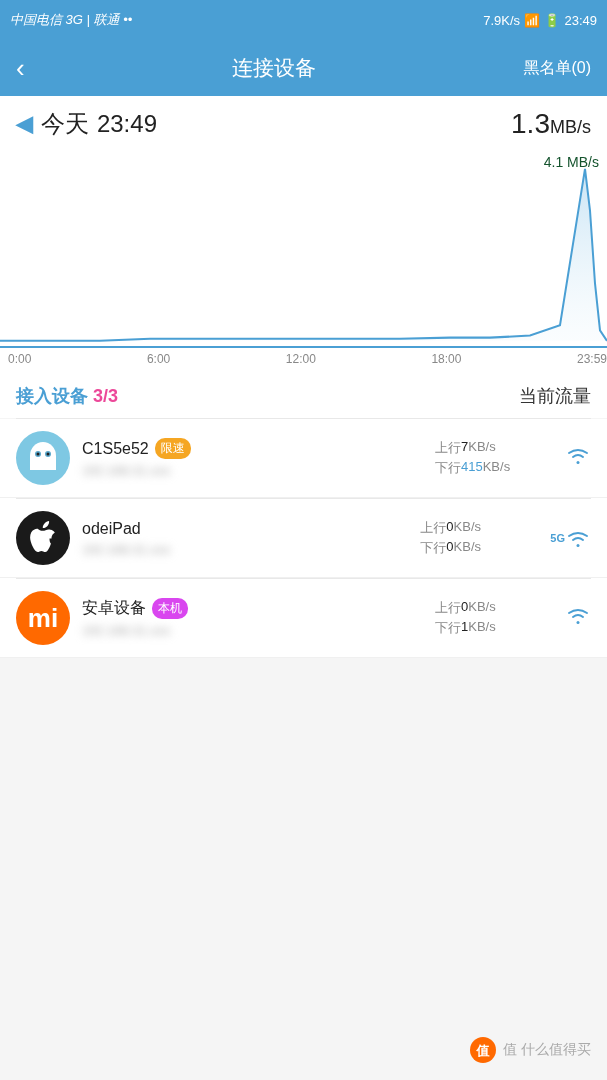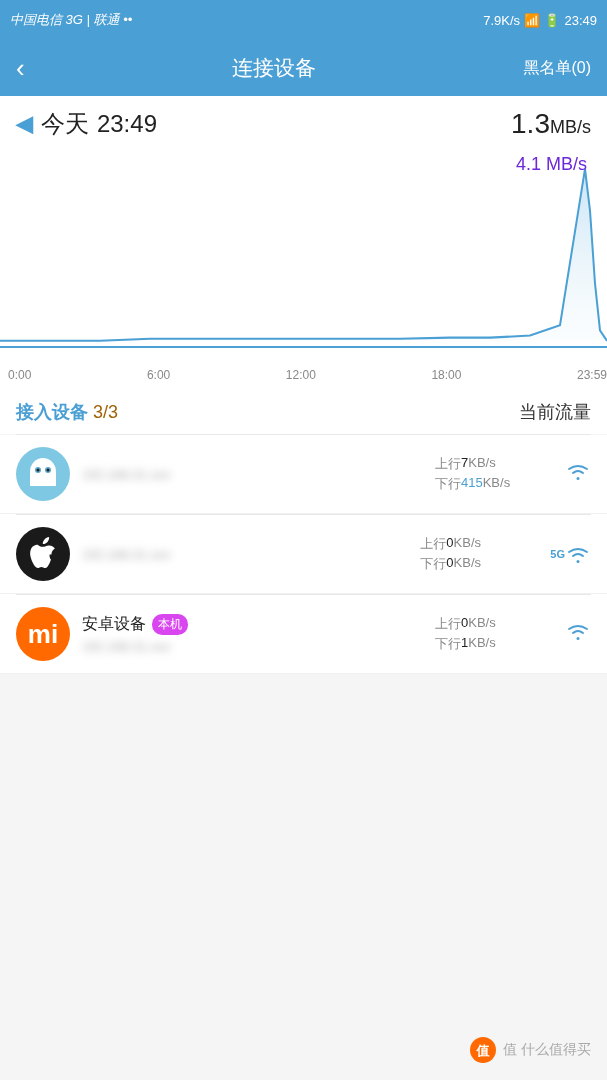--- a/index.html
+++ b/index.html
@@ -94,32 +94,32 @@
     .chart-container {
       width: 100%;
       height: 200px;
       background: white;
       position: relative;
       border-bottom: 2px solid #4a9fd4;
     }
     .chart-max-label {
       position: absolute;
       top: 6px;
-      right: 20px;
-      color: #6d28d9;
-      font-size: 18px;
+      right: 8px;
+      color: #14532d;
+      font-size: 14px;
     }
     .chart-svg {
       width: 100%;
       height: 100%;
     }
     .chart-x-labels {
       display: flex;
       justify-content: space-between;
-      padding: 20px 0 4px 8px;
+      padding: 4px 0 4px 8px;
       font-size: 12px;
       color: #888;
       background: white;
     }
 
     
     .section-header {
       display: flex;
       justify-content: space-between;
       padding: 14px 16px 10px 16px;
@@ -312,21 +312,21 @@
 <div class="chart-x-labels">
   <span>0:00</span>
   <span>6:00</span>
   <span>12:00</span>
   <span>18:00</span>
   <span>23:59</span>
 </div>
 
 <div class="section-header">
   <div class="section-left">
-    <span>接入设备 </span><span style="color:#a16207;font-weight:normal;">3/3</span>
+    <span>接入设备 </span><span style="color:#ec4899;font-weight:bold;">3/3</span>
   </div>
   <div class="section-right">当前流量</div>
 </div>
 <div class="divider"></div>
 
 <div class="device-list">
 
   <div class="device-item">
     <div class="device-avatar avatar-ghost">
 
@@ -334,20 +334,24 @@
         <ellipse cx="17" cy="15" rx="13" ry="14" fill="white"></ellipse>
         <rect x="4" y="15" width="26" height="12" fill="white"></rect>
         <polygon points="4,27 9,22 14,27 19,22 24,27 29,22 30,27 30,29 4,29" fill="white"></polygon>
         <circle cx="12" cy="13" r="3" fill="#5ba8cc"></circle>
         <circle cx="22" cy="13" r="3" fill="#5ba8cc"></circle>
         <circle cx="12" cy="13" r="1.5" fill="#222"></circle>
         <circle cx="22" cy="13" r="1.5" fill="#222"></circle>
       </svg>
     </div>
     <div class="device-info">
+      <div class="device-name-row">
+        <span class="device-name">C1S5e52</span>
+        <span class="badge badge-orange">限速</span>
+      </div>
       <div class="device-mac">
         <span class="blurred">192.168.31.xxx</span>
       </div>
     </div>
     <div class="device-traffic">
       <div class="traffic-row">
         <span class="traffic-label">上行</span>
         <span class="traffic-val">7</span>
         <span class="traffic-unit">KB/s</span>
       </div>
@@ -370,20 +374,23 @@
 
   <div class="device-item">
     <div class="device-avatar avatar-apple">
 
       <svg width="30" height="34" viewBox="0 0 30 34" fill="white">
         <path d="M23.5 17.5 c0-4 3.2-5.9 3.4-6 -1.8-2.7-4.7-3-5.7-3.1 -2.4-.2-4.7 1.4-5.9 1.4 -1.2 0-3-.1-4.7-1.4 -1.6-1.1-2.9-.3-4.1.2 -2.6 1-4.4 4-4.4 7.9 0 4.9 4.4 14.5 7.6 14.5 1.3 0 2.4-1.1 3.7-1.1 1.4 0 2.4 1.1 3.9 1.1 3.1 0 5.7-8.5 5.7-8.5 -.1-.1-1.5-.7-1.5-5z"></path>
         <path d="M19.5 5 c1.1-1.3 1.8-3.1 1.6-4.9 -1.6.1-3.5 1-4.6 2.3 -1 1.1-1.9 2.9-1.7 4.7 1.8.1 3.6-.9 4.7-2.1z"></path>
       </svg>
     </div>
     <div class="device-info">
+      <div class="device-name-row">
+        <span class="device-name">odeiPad</span>
+      </div>
       <div class="device-mac">
         <span class="blurred">192.168.31.xxx</span>
       </div>
     </div>
     <div class="device-traffic">
       <div class="traffic-row">
         <span class="traffic-label">上行</span>
         <span class="traffic-val">0</span>
         <span class="traffic-unit">KB/s</span>
       </div>

